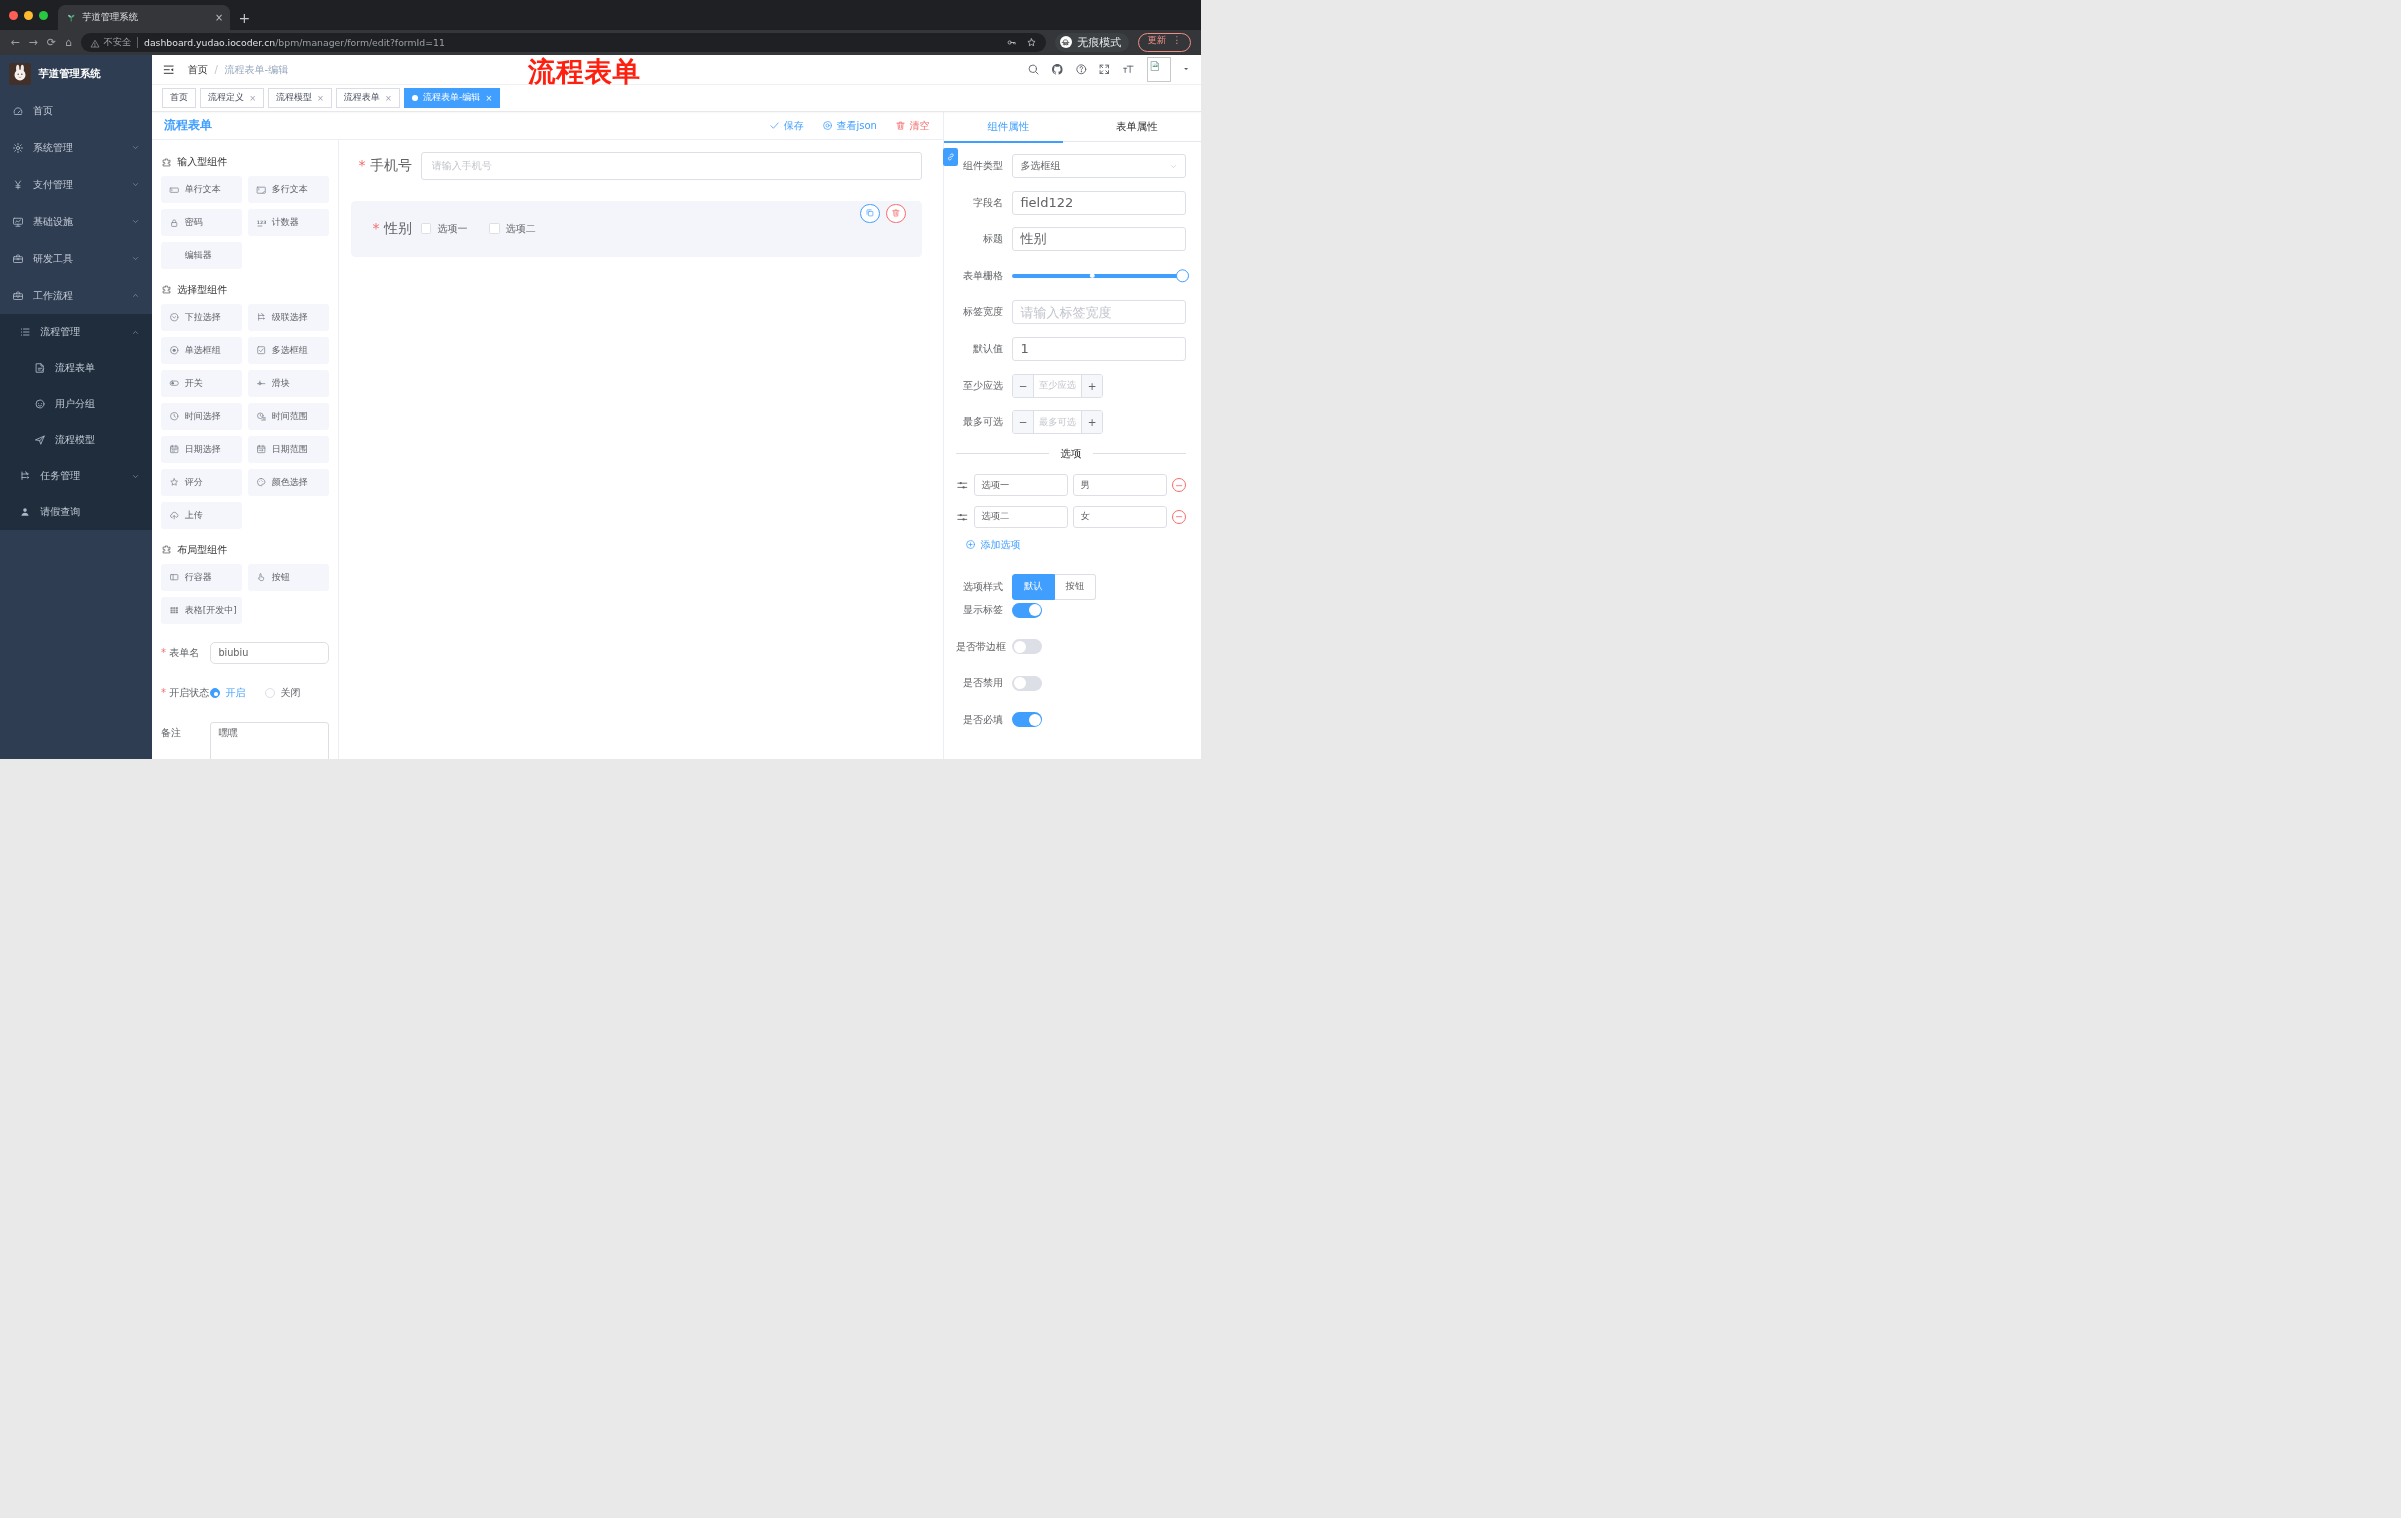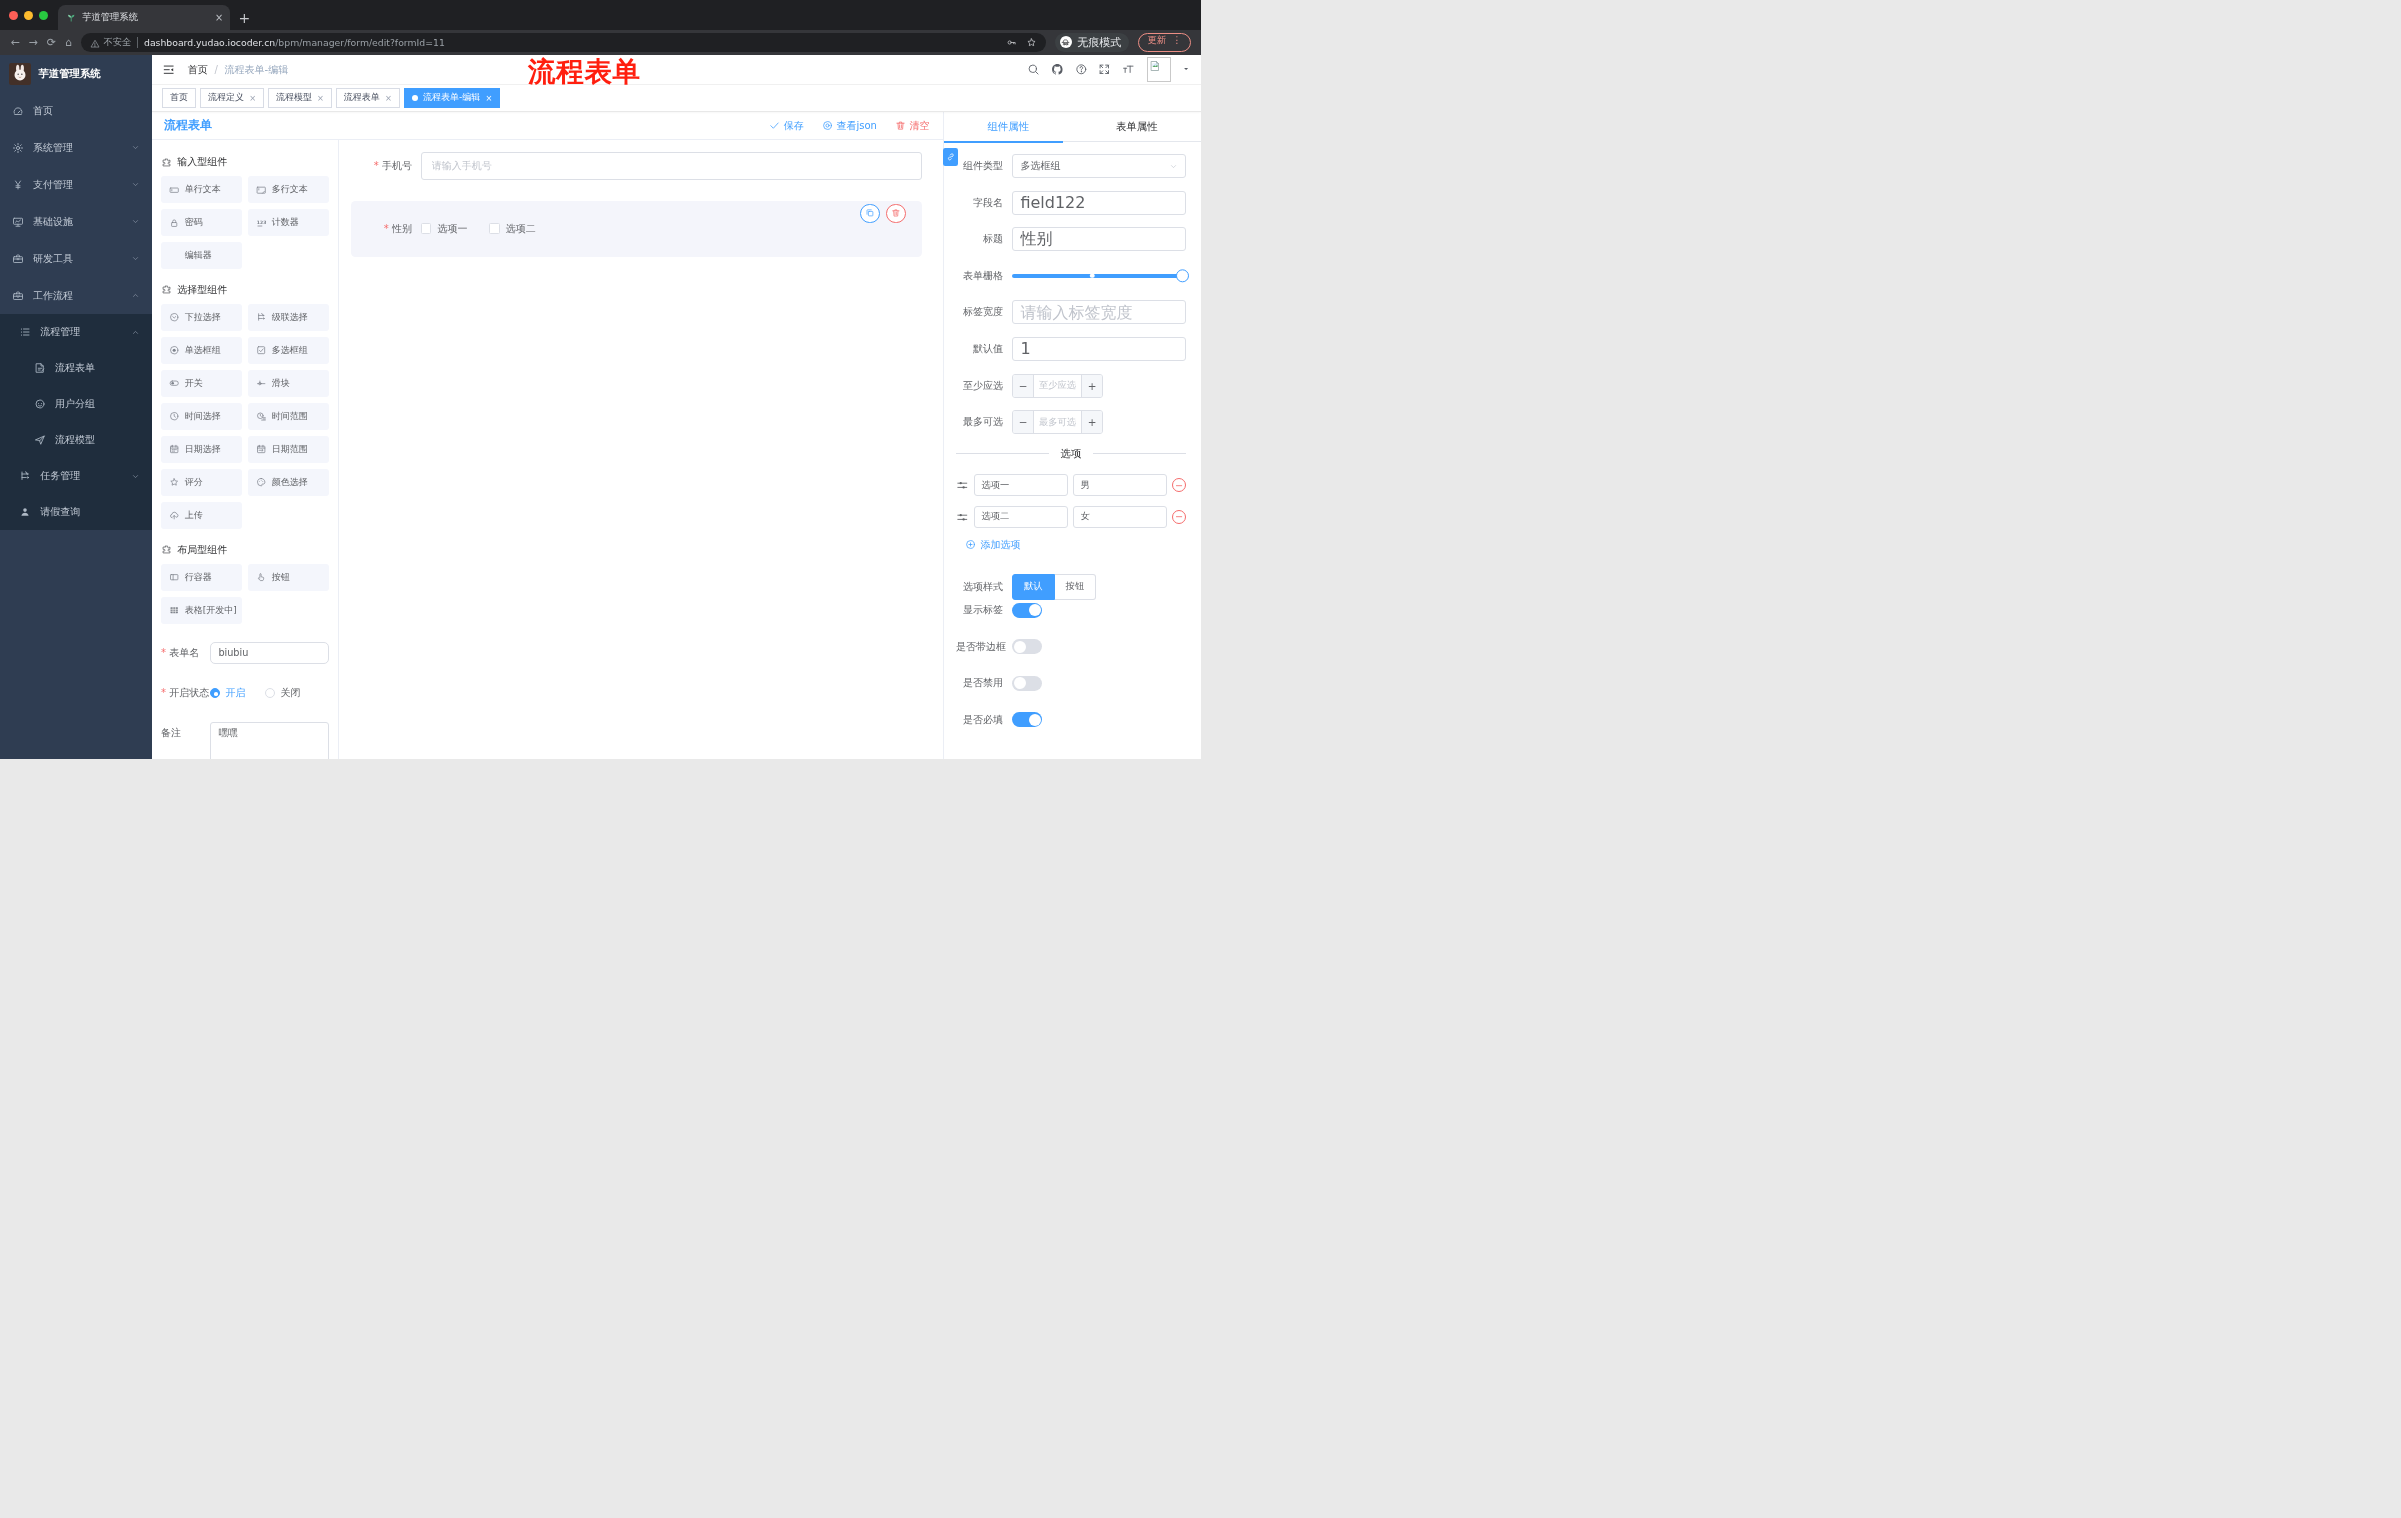--- a/index.html
+++ b/index.html
@@ -77,21 +77,21 @@
 .radio-g{display:flex;align-items:center;gap:19.3px;line-height:22px}
 .radio{display:flex;align-items:center;gap:5.2px;cursor:pointer}
 .rdot{width:10.4px;height:10.4px;border-radius:50%;border:0.7px solid #dcdfe6;background:#fff;position:relative}
 .radio.sel .rdot{border-color:#409eff;background:#409eff}
 .radio.sel .rdot::after{content:"";position:absolute;left:3.3px;top:3.3px;width:3.7px;height:3.7px;border-radius:50%;background:#fff}
 .radio.sel span{color:#409eff}
 .lp-area{flex:1;height:43px;border:0.7px solid #dcdfe6;border-radius:3px;padding:3.7px 7.4px;font-size:9.7px;color:#606266;resize:none;width:100%;outline:none;font-family:inherit}
 
 .canvas{flex:1;padding:12px 21px 0 12px;min-width:0;position:relative}
 .fi-row{display:flex;align-items:center}
-.fi-label{width:70px;text-align:right;padding-right:9px;font-size:10px;color:#606266;flex-shrink:0;white-space:nowrap}
+.fi-label{width:70px;text-align:right;padding-right:9px;font-size:14px;color:#606266;flex-shrink:0;white-space:nowrap}
 .fi-input{flex:1;height:27.5px;border:0.7px solid #dcdfe6;border-radius:3px;padding:0 9.7px;font-size:10px;color:#606266;outline:none;font-family:inherit;width:100%}
 .fi-input::placeholder{color:#c0c4cc}
 .sel-block{margin-top:21px;background:#f4f5fb;border-radius:4.5px;height:56px;position:relative;display:flex;align-items:center}
 .cbx-item{display:flex;align-items:center;gap:6px;margin-right:22px;color:#606266;font-size:10px;cursor:pointer}
 .cbx{width:10.4px;height:10.4px;border:0.7px solid #dcdfe6;border-radius:1.5px;background:#fff}
 .blk-actions{position:absolute;top:3px;right:16.3px;display:flex;gap:6.7px}
 .cbtn{width:19.3px;height:19.3px;border-radius:50%;border:0.7px solid #409eff;color:#409eff;background:#fff;display:flex;align-items:center;justify-content:center;cursor:pointer}
 .cbtn .bi{width:9.7px;height:9.7px}
 .cbtn.red{border-color:#f56c6c;color:#f56c6c}
 
@@ -101,21 +101,21 @@
 .p-tab.active{color:#409eff}
 .p-underline{position:absolute;bottom:-1.5px;left:0;width:119px;height:1.5px;background:#409eff}
 .link-tab{position:absolute;left:-0.7px;top:36px;width:15px;height:18px;background:#409eff;border-radius:2.2px;color:#fff;display:flex;align-items:center;justify-content:center;z-index:3;cursor:pointer}
 .link-tab .li{width:9.7px;height:9.7px;stroke-width:2}
 .p-body{flex:1;padding:12px 15px 0 12px;overflow:hidden;font-size:10px;color:#606266}
 .p-row{display:flex;align-items:center;margin-bottom:12.6px}
 .p-label{width:56px;text-align:right;padding-right:9px;flex-shrink:0;white-space:nowrap}
 .p-ctrl{flex:1;min-width:0}
 .p-select{height:24px;border:0.7px solid #dcdfe6;border-radius:3px;display:flex;align-items:center;padding:0 7.4px;color:#606266;background:#fff;cursor:pointer}
 .p-select .chev{margin-left:auto;width:9px;height:9px;color:#c0c4cc}
-.p-input{height:24px;border:0.7px solid #dcdfe6;border-radius:3px;padding:0 7.4px;color:#606266;font-size:16px;width:100%;outline:none;font-family:inherit;background:#fff}
+.p-input{height:24px;border:0.7px solid #dcdfe6;border-radius:3px;padding:0 7.4px;color:#606266;font-size:13px;width:100%;outline:none;font-family:inherit;background:#fff}
 .p-input::placeholder{color:#c0c4cc}
 .slider{position:relative;height:24px;display:flex;align-items:center}
 .s-track{height:4.5px;border-radius:2.2px;background:#409eff;width:100%}
 .s-stop{position:absolute;left:46%;top:50%;transform:translate(-50%,-50%);width:4.5px;height:4.5px;border-radius:50%;background:#fff}
 .s-handle{position:absolute;right:-3px;top:50%;transform:translateY(-50%);width:13.4px;height:13.4px;border-radius:50%;background:#fff;border:1.5px solid #409eff;cursor:pointer}
 .stepper{width:91px;height:24px;border:0.7px solid #dcdfe6;border-radius:3px;display:flex;overflow:hidden;background:#fff}
 .step-btn{width:21px;background:#f5f7fa;color:#606266;display:flex;align-items:center;justify-content:center;cursor:pointer;font-size:10.4px;flex-shrink:0}
 .step-btn.minus{border-right:0.7px solid #dcdfe6}
 .step-btn.plus{border-left:0.7px solid #dcdfe6}
 .step-val{flex:1;display:flex;align-items:center;justify-content:center;color:#c0c4cc;font-size:9.3px;white-space:nowrap}

